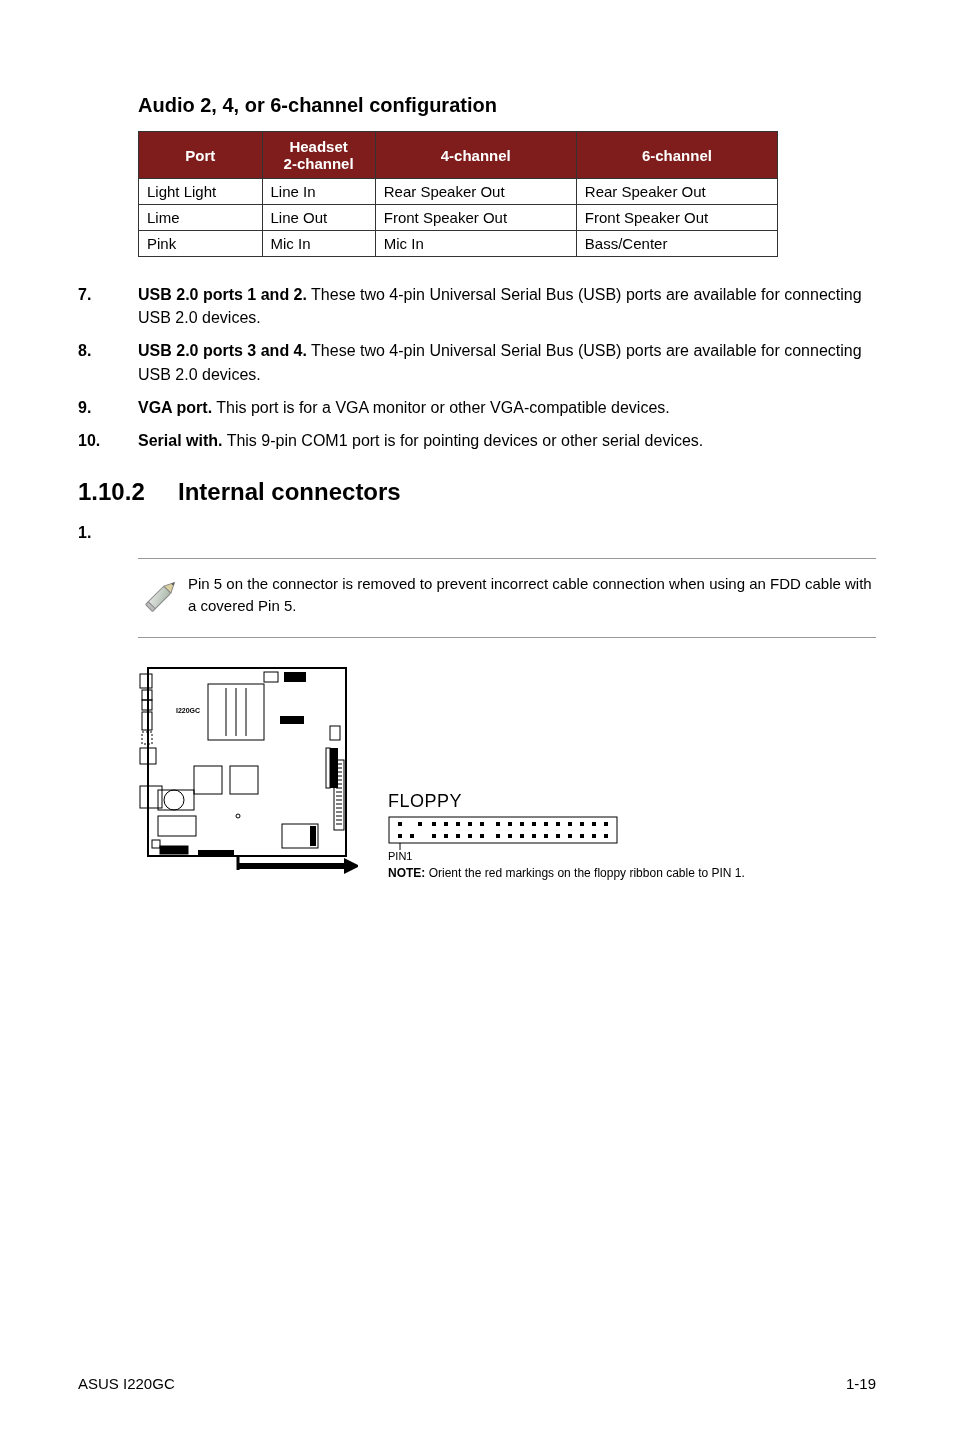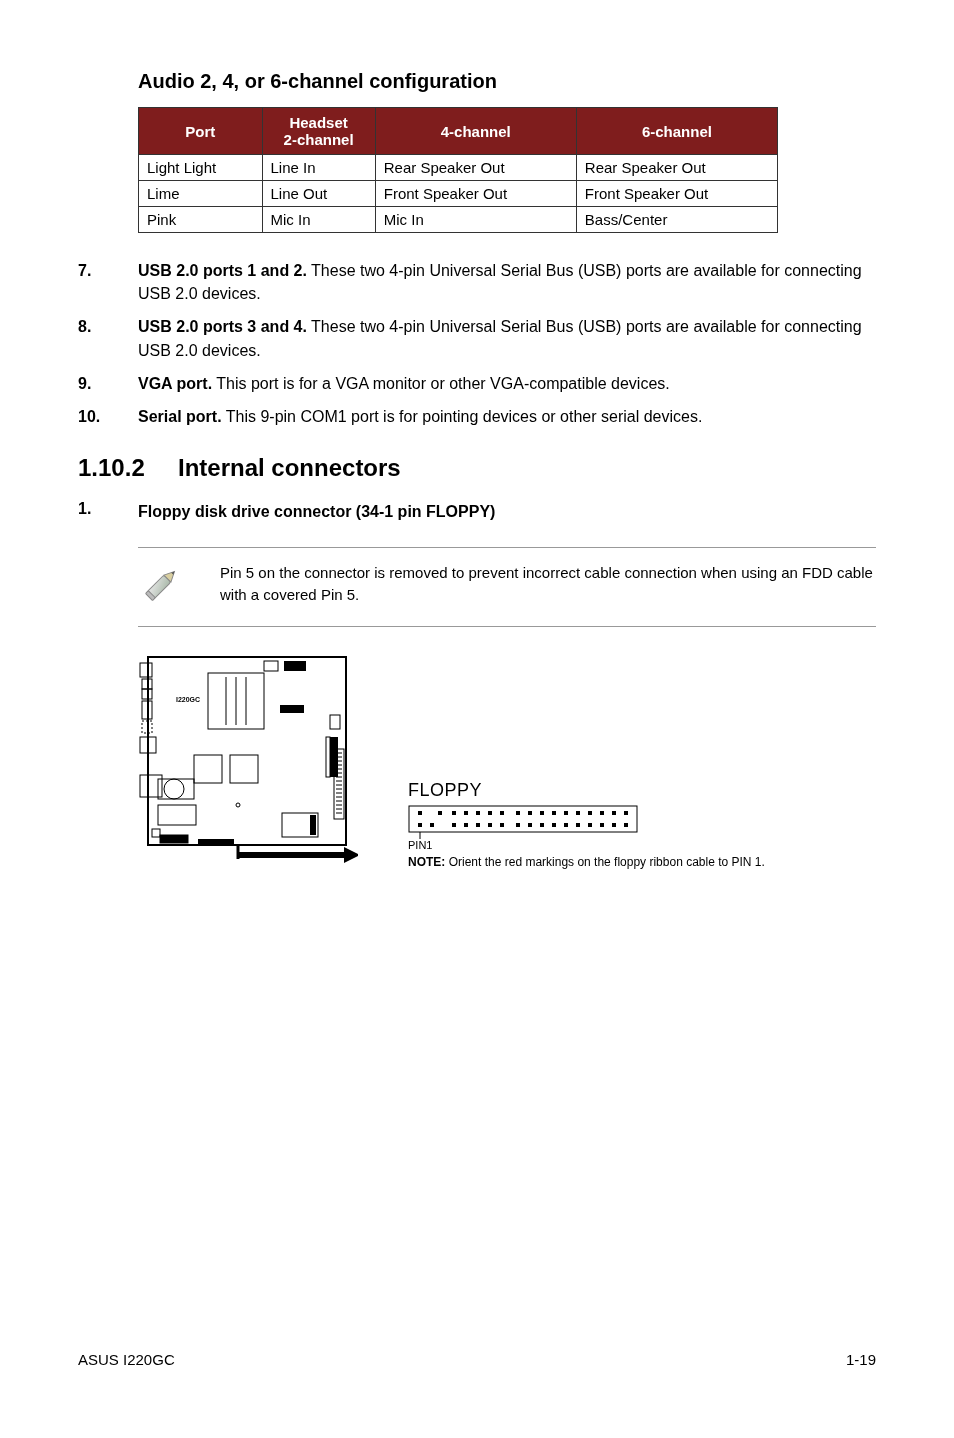--- a/index.html
+++ b/index.html
@@ -7,20 +7,21 @@
     width: 954px;
     height: 1438px;
     font-family: Arial, Helvetica, sans-serif;
     background: #fff;
     color: #000;
   }
   .page {
     padding: 70px 78px 30px 78px;
     height: 1398px;
     position: relative;
+    margin-top: 24px;
   }
   .footer {
     position: absolute;
     bottom: 30px;
     left: 78px;
     right: 78px;
     display: flex;
     justify-content: space-between;
     font-size: 15px;
   }
@@ -76,33 +77,33 @@
   }
   h2.subsection .subnum { display: inline-block; width: 100px; }
   .steplist { list-style: none; }
   .steplist > li { display: flex; margin-bottom: 8px; }
   .steplist > li .num { width: 60px; flex: 0 0 60px; font-weight: bold; font-size: 16px; }
   .steplist > li .body { flex: 1; font-size: 16px; line-height: 1.45; }
   .steptitle { font-weight: bold; margin-bottom: 8px; }
   .notebox {
     display: flex;
     align-items: flex-start;
-    gap: 36px;
+    gap: 4px;
     border-top: 1px solid #999;
     border-bottom: 1px solid #999;
     padding: 14px 0;
     margin: 16px 0 28px 60px;
   }
   .notebox .icon { width: 46px; flex: 0 0 46px; }
   .notebox .text { font-size: 15px; line-height: 1.45; }
   .figwrap {
     margin-left: 60px;
     display: flex;
     align-items: flex-end;
-    gap: 50px;
+    gap: 30px;
   }
   .figwrap svg { display: block; }
   .floppy-col { font-size: 13px; }
   .floppy-title { font-size: 18px; margin-bottom: 4px; letter-spacing: 0.5px; }
   .floppy-note { font-size: 12px; line-height: 1.3; margin-top: 4px; text-align: right; }
   .caption {
     font-weight: bold;
     font-size: 17px;
     margin-left: 30px;
     margin-top: 4px;
@@ -155,33 +156,32 @@
     <li>
       <span class="num">8.</span>
       <span class="body"><span class="lead">USB 2.0 ports 3 and 4.</span><span> These two 4-pin Universal Serial Bus (USB) ports are available for connecting USB 2.0 devices.</span></span>
     </li>
     <li>
       <span class="num">9.</span>
       <span class="body"><span class="lead">VGA port.</span><span> This port is for a VGA monitor or other VGA-compatible devices.</span></span>
     </li>
     <li>
       <span class="num">10.</span>
-      <span class="body"><span class="lead">Serial port.</span><span> This 9-pin COM1 port is for pointing devices or other serial devices.</span></span>
+      <span class="body"><span class="lead">Serial with.</span><span> This 9-pin COM1 port is for pointing devices or other serial devices.</span></span>
     </li>
   </ol>
 
   <h2 class="subsection">
     <span class="subnum">1.10.2</span><span>Internal connectors</span>
   </h2>
 
   <ol class="steplist">
     <li>
       <span class="num">1.</span>
       <span class="body">
-        <div class="steptitle">Floppy disk drive connector (34-1 pin FLOPPY)</div>
       </span>
     </li>
   </ol>
 
   <div class="notebox">
     <span class="icon">
       <svg viewBox="0 0 46 46" width="46" height="46">
         <defs>
           <linearGradient id="pg" x1="0" y1="0" x2="1" y2="1">
             <stop offset="0" stop-color="#e8e8e8"></stop>

